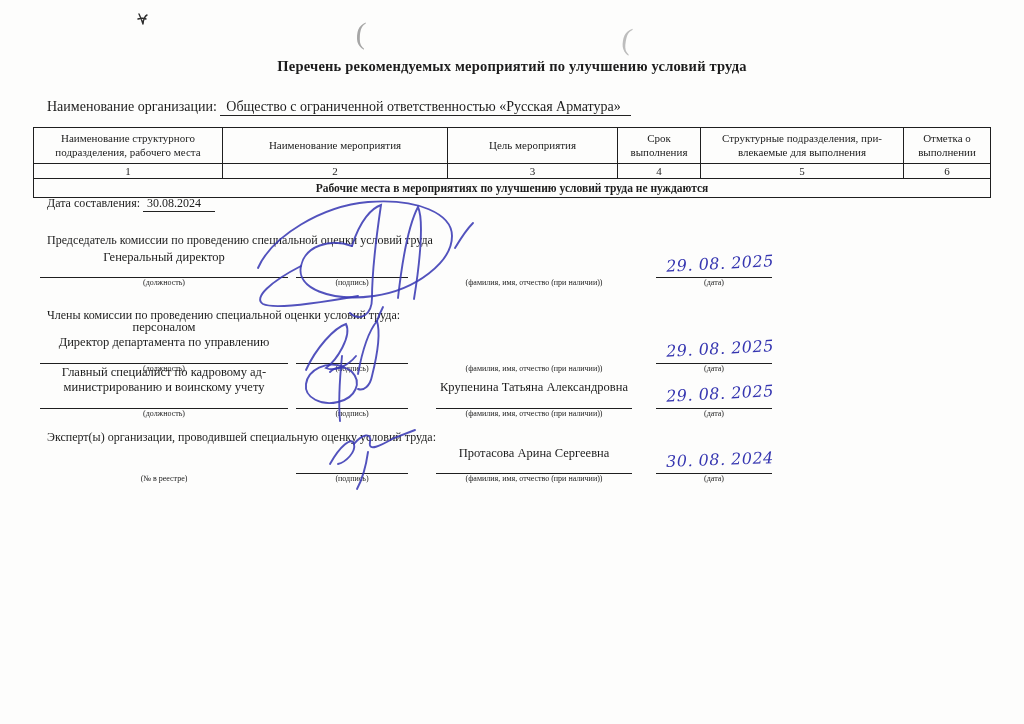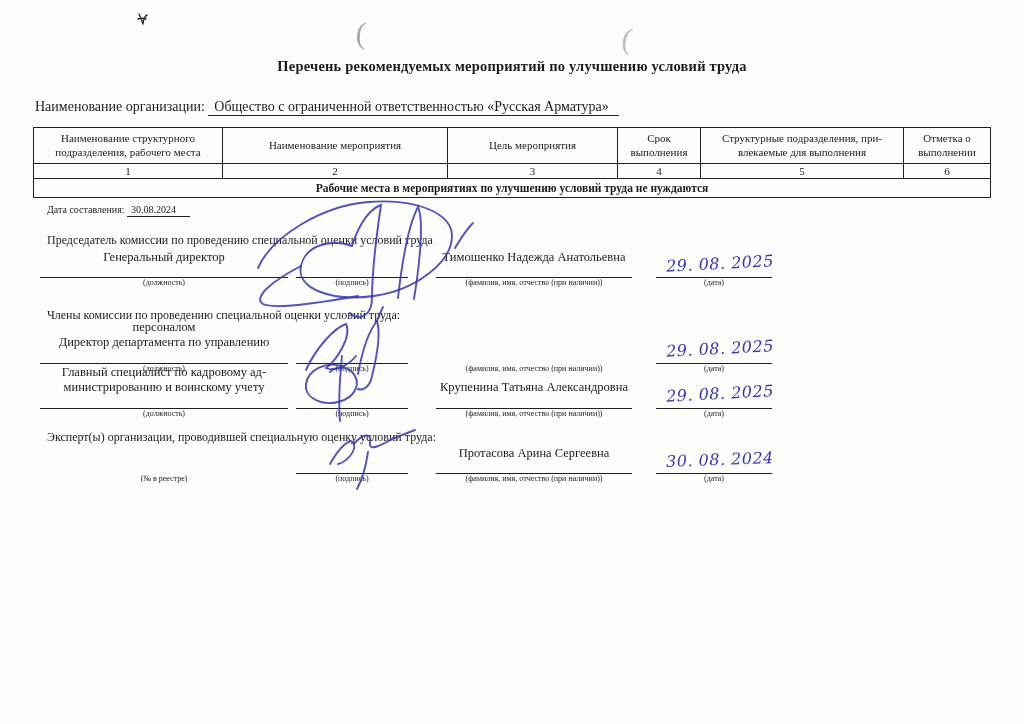--- a/index.html
+++ b/index.html
@@ -8,32 +8,32 @@
     font-family:"Liberation Serif","DejaVu Serif",serif;color:#1c1c1c;
     overflow:hidden;
   }
   .abs{position:absolute;}
   
   .paren{font-size:30px;color:#8a8a8a;font-weight:400;opacity:.75;}
   
   .doc-title{left:0;top:58px;width:1024px;text-align:center;
     font-size:14.5px;font-weight:bold;letter-spacing:.2px;}
   
-  .org-line{left:35px;top:99px;font-size:14px;white-space:nowrap;text-align:center;}
+  .org-line{left:47px;top:99px;font-size:14px;white-space:nowrap;text-align:center;}
   .org-line .u{border-bottom:1.2px solid #222;padding:0 10px 1px 6px;}
   
   table.main{position:absolute;left:33px;top:127px;width:957px;
     border-collapse:collapse;table-layout:fixed;}
   table.main td{border:1.2px solid #1f1f1f;text-align:center;
     vertical-align:middle;font-size:11px;line-height:1.22;padding:1px 4px;}
   table.main tr.hdr td{height:33px;}
   table.main tr.nums td{height:12px;line-height:1;}
   table.main tr.note td{height:16px;font-weight:bold;font-size:11.5px;}
   
-  .date-line{left:47px;top:204px;font-size:10px;white-space:nowrap;}
+  .date-line{left:47px;top:196px;font-size:12px;white-space:nowrap;}
   .date-line .u{border-bottom:1.2px solid #222;padding:0 14px 1px 4px;}
   
   .heading{left:47px;font-size:12px;white-space:nowrap;}
   
   .sigrow{position:absolute;left:40px;width:740px;display:flex;align-items:flex-end;}
   .fcol{display:flex;flex-direction:column;justify-content:flex-end;}
   .fval{border-bottom:1.1px solid #1f1f1f;text-align:center;font-size:12.5px;
     line-height:1.22;padding:0 2px 12px 2px;min-height:15px;position:relative;}
   .flabel{text-align:center;font-size:8px;color:#222;padding-top:1px;line-height:1.1;}
   .c-role{width:248px;}
@@ -111,21 +111,20 @@
       <div>Генеральный директор</div>
       <div></div>
     </div>
     <div class="flabel">(должность)</div>
   </div>
   <div class="fcol c-sign">
     <div class="fval">&nbsp;</div>
     <div class="flabel">(подпись)</div>
   </div>
   <div class="fcol c-name">
-    <div class="fval">Тимошенко Надежда Анатольевна</div>
     <div class="flabel">(фамилия, имя, отчество (при наличии))</div>
   </div>
   <div class="fcol c-date">
     <div class="fval"><span class="hand-date">29. 08. 2025</span>&nbsp;</div>
     <div class="flabel">(дата)</div>
   </div>
 </div>
 
 <div class="abs heading" style="top:308px;">Члены комиссии по проведению специальной оценки условий труда:</div>
 

